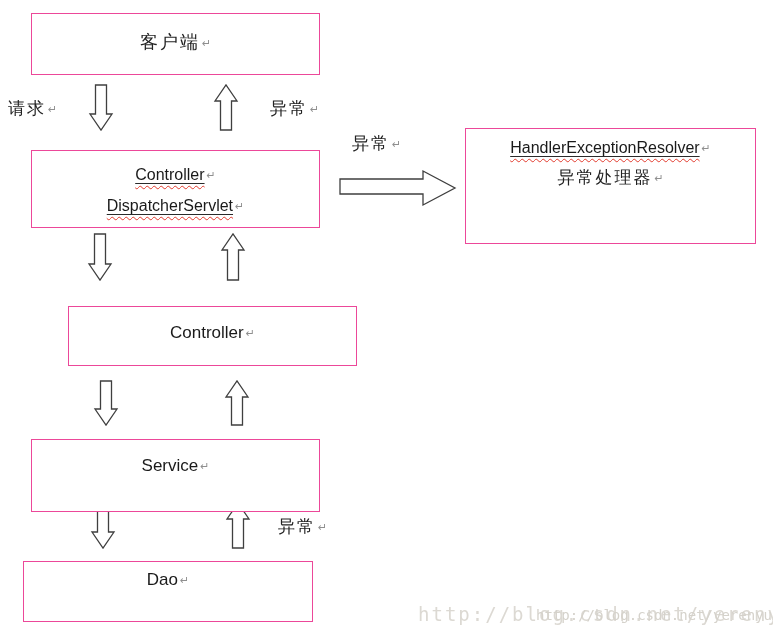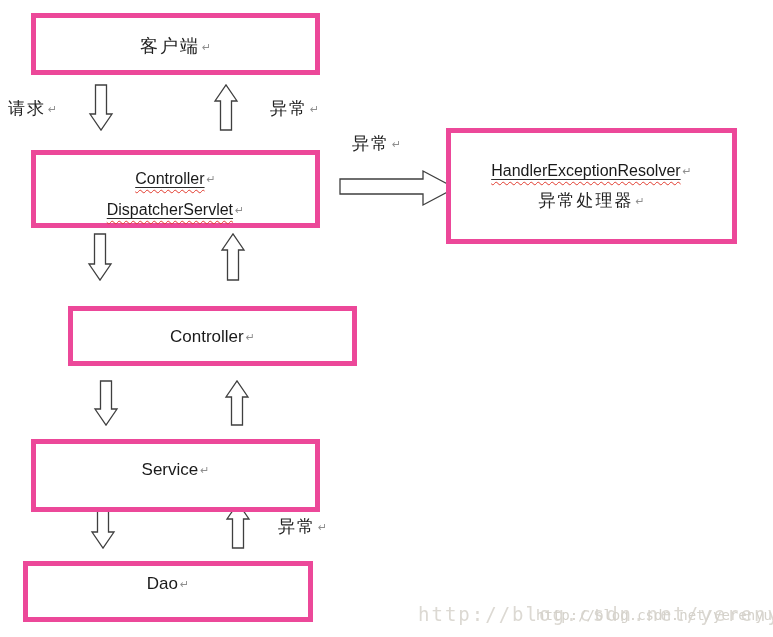--- a/index.html
+++ b/index.html
@@ -19,21 +19,21 @@
   }
   .arrow-layer polygon {
     fill: #ffffff;
     stroke: #3f3f3f;
     stroke-width: 1.3;
     stroke-linejoin: miter;
   }
   .box {
     position: absolute;
     box-sizing: border-box;
-    border: 5px solid #ec4899;
+    border: 1px solid #ec4899;
     background: #ffffff;
     display: flex;
     flex-direction: column;
     align-items: center;
     text-align: left;
   }
   .box .line { white-space: nowrap; }
   .en { font-family: "Liberation Sans", sans-serif; font-size: 17px; color: #1a1a1a; }
   .en-sm { font-family: "Liberation Sans", sans-serif; font-size: 16px; color: #1a1a1a; }
   .zh { font-family: "Liberation Serif", "DejaVu Serif", serif; color: #222222; letter-spacing: 2px; }
@@ -82,21 +82,21 @@
   .watermark.small {
     left: 536px; top: 607px;
     font-size: 14px;
     letter-spacing: 0;
     color: #d5d2cb;
   }
 
   
   .box-client     { left: 31px;  top: 13px;  width: 289px; height: 62px;  padding-top: 16px; }
   .box-dispatcher { left: 31px;  top: 150px; width: 289px; height: 78px;  padding-top: 9px; line-height: 30px; }
-  .box-resolver   { left: 446px; top: 128px; width: 291px; height: 116px; padding-top: 23px; line-height: 29px; }
+  .box-resolver   { left: 465px; top: 128px; width: 291px; height: 116px; padding-top: 4px; line-height: 29px; }
   .box-controller { left: 31px;  top: 306px; width: 289px; height: 60px;  padding-top: 16px; margin-left: 37px; }
   .box-service    { left: 31px;  top: 439px; width: 289px; height: 73px;  padding-top: 16px; }
   .box-dao        { left: 23px;  top: 561px; width: 290px; height: 61px;  padding-top: 8px; }
 
   
   .lbl-request        { left: 8px;   top: 97px;  }
   .lbl-exc-top        { left: 270px; top: 97px;  }
   .lbl-exc-resolver   { left: 352px; top: 132px; }
   .lbl-exc-bottom     { left: 278px; top: 515px; }
 </style>

